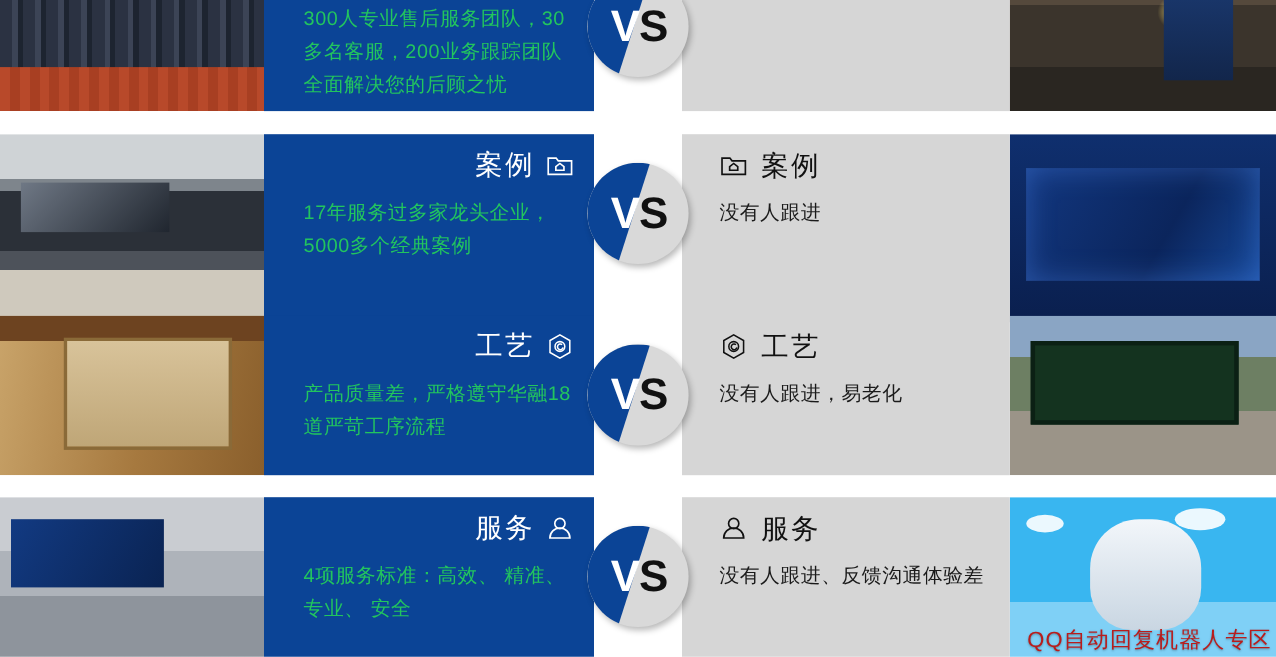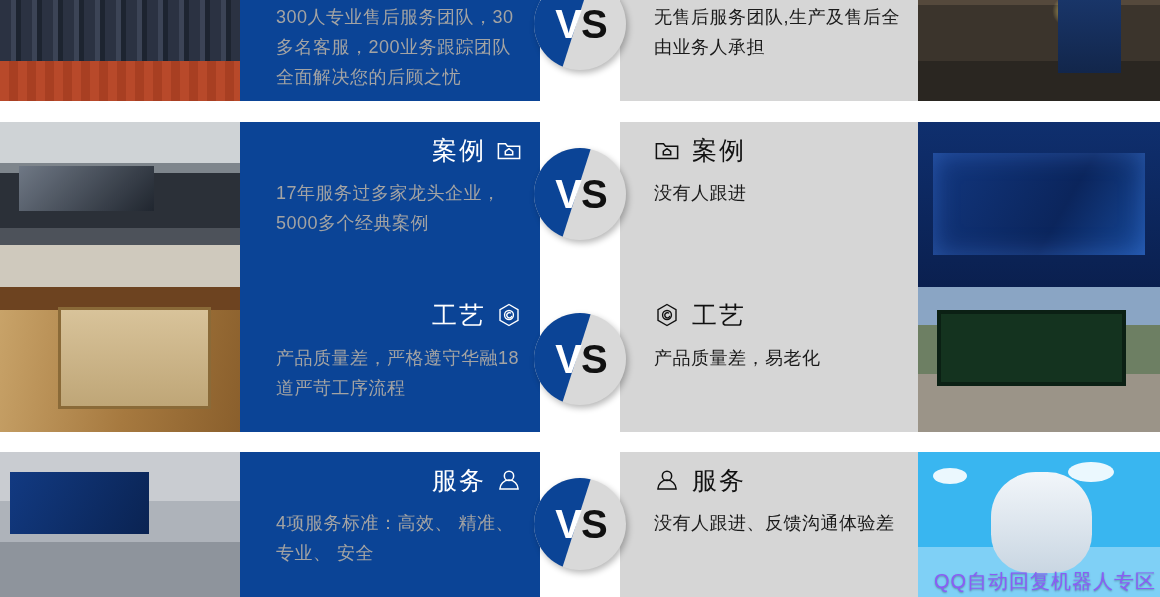--- a/index.html
+++ b/index.html
@@ -24,21 +24,21 @@
     padding:0 18px 0 34px;
   }
   .pro .head{
     text-align:right;color:#ffffff;
     font-size:25px;letter-spacing:2px;font-weight:400;
     display:flex;justify-content:flex-end;align-items:center;gap:10px;
     height:56px;line-height:56px;
   }
   .pro .head .htxt{white-space:nowrap;}
   .pro .body{
-    color:#a3a3a3;font-size:18px;line-height:30px;letter-spacing:.5px;
+    color:#22c55e;font-size:18px;line-height:30px;letter-spacing:.5px;
     padding-left:2px;
   }
 
   
   .con{
     position:absolute;left:620px;top:0;width:298px;height:100%;
     background:#D6D6D6;box-sizing:border-box;padding:0 18px 0 34px;
   }
   .con .head{
     display:flex;align-items:center;gap:12px;height:56px;
@@ -68,21 +68,21 @@
   .vs .vtxt .v{color:#ffffff;}
   .vs .vtxt .s{color:#111111;}
 
   
   .ico{display:inline-block;line-height:0;}
   .ico svg{display:block;}
 
   
   .watermark{
     position:absolute;right:4px;bottom:2px;z-index:30;
-    font-size:20px;color:#8b5cf6;letter-spacing:1px;white-space:nowrap;
+    font-size:20px;color:#b91c1c;letter-spacing:1px;white-space:nowrap;
     text-shadow:0 1px 2px rgba(0,0,0,.35);
   }
 
   
   .p-team{background:
      linear-gradient(#c8ccd2 0 22%,transparent 22%),
      repeating-linear-gradient(90deg,#2b3242 0 11px,#3c4456 11px 16px,#1d2430 16px 21px),
      #333b4c;}
   .p-team:after{content:"";position:absolute;left:0;right:0;bottom:0;height:26%;
      background:repeating-linear-gradient(90deg,#b8492a 0 9px,#a83f22 9px 18px);}
@@ -140,21 +140,20 @@
         <span class="v">V</span>
           <span class="s">S</span>
       </div>
     </div>
 
     <div class="con">
       <div class="head">
         
         
       </div>
-      <div class="body">无售后服务团队,生产及售后全由业务人承担</div>
     </div>
 
     <div class="photo-right">
       <div class="ph p-weld"></div>
     </div>
   </div>
 
   <div class="row" style="top:122px;height:171px;">
     <div class="photo-left">
       <div class="ph p-control"></div>
@@ -230,21 +229,21 @@
       <div class="head">
         <span class="ico">
           <svg width="26" height="26" viewBox="0 0 24 24" fill="none" stroke="#111111" stroke-width="1.3">
             <path d="M12 2.3 20.3 7v10L12 21.7 3.7 17V7z"></path>
             <circle cx="12" cy="12" r="4.1"></circle>
             <path d="M13.9 10.4a2.4 2.4 0 1 0 .8 2.4"></path>
           </svg>
         </span>
         <span>工艺</span>
       </div>
-      <div class="body">产品质量差，易老化</div>
+      <div class="body">没有人跟进，易老化</div>
     </div>
 
     <div class="photo-right">
       <div class="ph p-sign"></div>
     </div>
   </div>
 
   <div class="row" style="top:452px;height:164px;">
     <div class="photo-left">
       <div class="ph p-office"></div>

